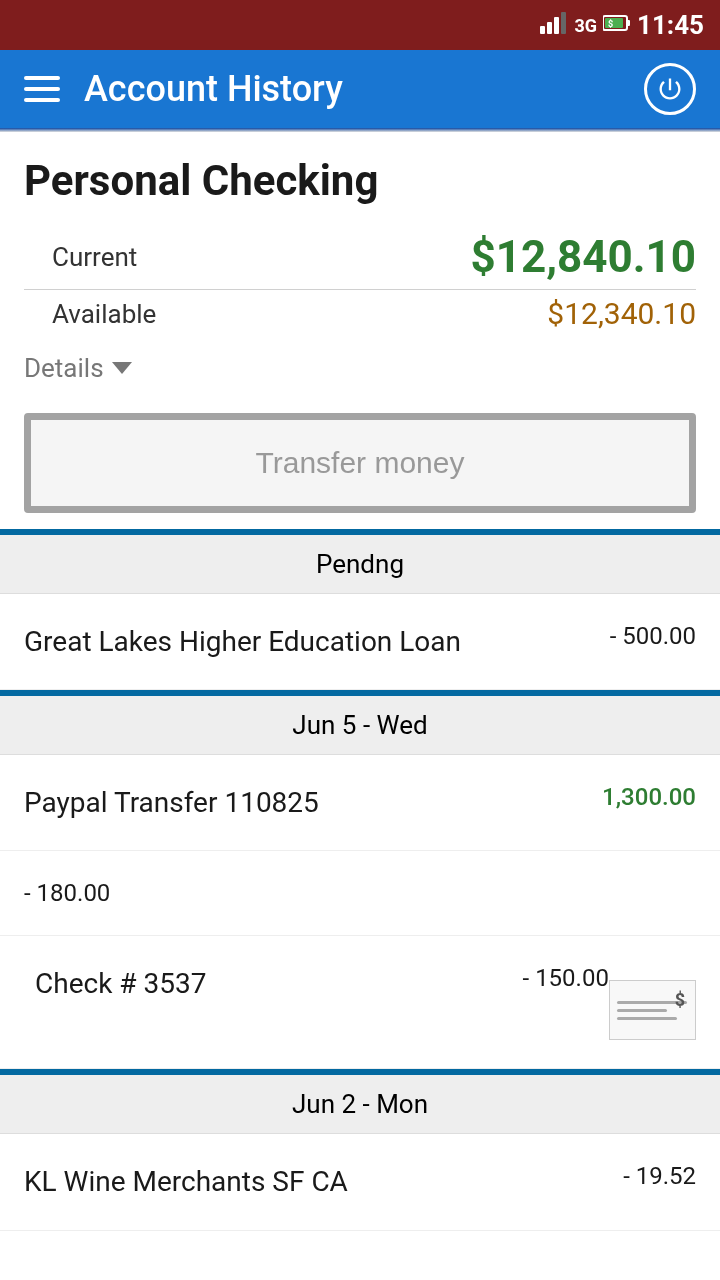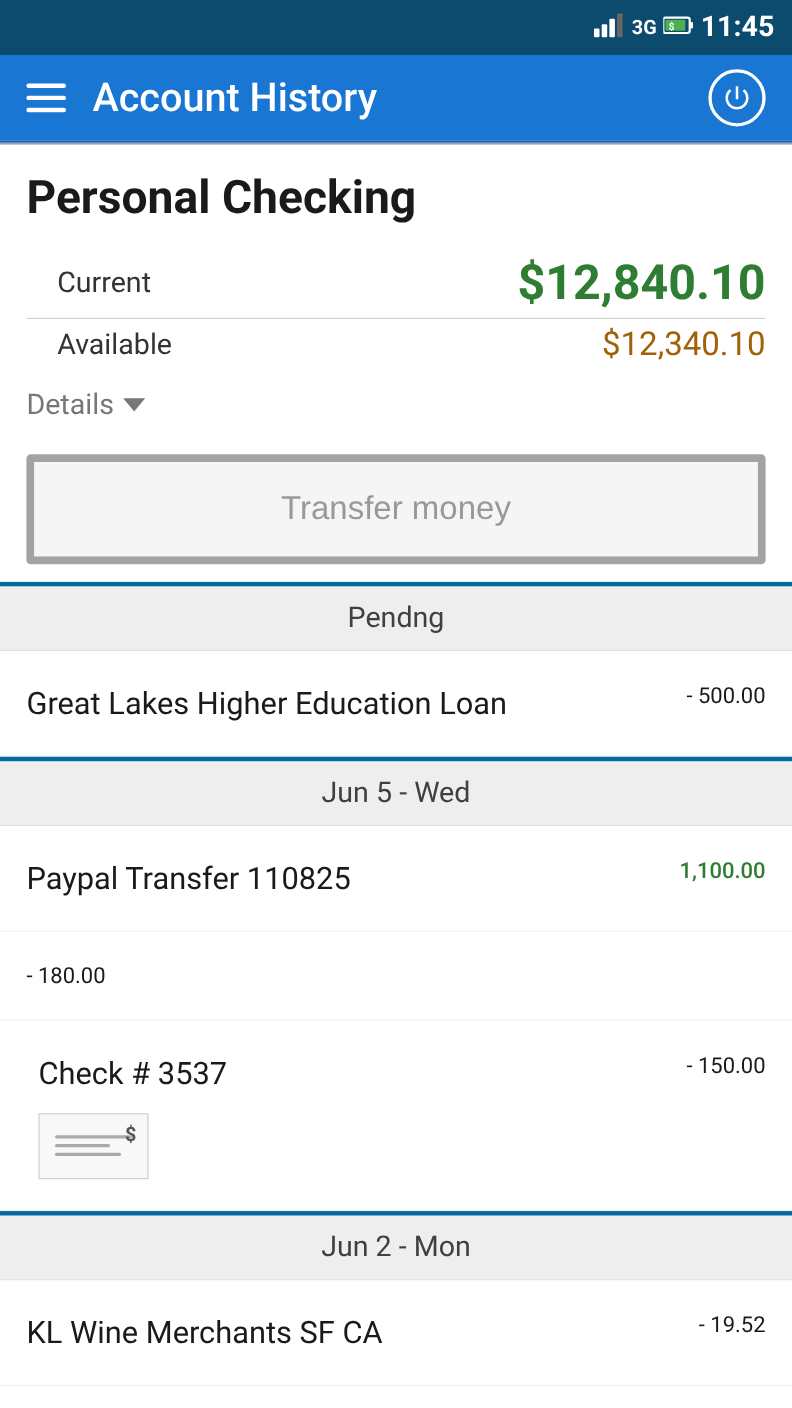--- a/index.html
+++ b/index.html
@@ -9,21 +9,21 @@
       min-height: 1280px;
       font-family: 'Roboto', Arial, sans-serif;
       background: #ffffff;
       overflow-x: hidden;
     }
 
     
     .status-bar {
       width: 720px;
       height: 50px;
-      background: #0c4a6e;
+      background: #7f1d1d;
       display: flex;
       align-items: center;
       justify-content: flex-end;
       padding: 0 16px;
       gap: 8px;
     }
     .status-icons {
       display: flex;
       align-items: center;
       gap: 6px;
@@ -154,54 +154,54 @@
       color: #999999;
       cursor: pointer;
     }
 
     
     .section-header {
       background: #eeeeee;
       padding: 14px 24px;
       text-align: center;
       font-size: 26px;
-      color: #404040;
-      border-top: 4px solid #0369a1;
+      color: #000000;
+      border-top: 6px solid #0369a1;
       border-bottom: 1px solid #dddddd;
     }
 
     
     .transaction-row {
       display: flex;
       align-items: center;
       justify-content: space-between;
       padding: 28px 24px;
       border-bottom: 1px solid #eeeeee;
       background: #ffffff;
     }
     .transaction-row.with-image {
-      flex-direction: column;
+      flex-direction: row;
       align-items: flex-start;
       padding-left: 35px;
     }
     .transaction-top {
       display: flex;
       align-items: flex-start;
       justify-content: space-between;
       width: 100%;
     }
     .transaction-name {
       font-size: 28px;
       color: #1a1a1a;
       flex: 1;
       padding-right: 16px;
       line-height: 1.4;
     }
     .transaction-amount {
-      font-size: 20px;
+      font-size: 24px;
       color: #1a1a1a;
       white-space: nowrap;
       font-weight: 400;
     }
     .transaction-amount.positive {
       color: #2e7d32;
       font-weight: 500;
     }
     .check-image {
       margin-top: 16px;
@@ -300,21 +300,21 @@
     <div class="transaction-row">
       <div class="transaction-top">
         <span class="transaction-name">Great Lakes Higher Education Loan</span>
         <span class="transaction-amount">- 500.00</span>
       </div>
     </div>
     <div class="section-header">Jun 5 - Wed</div>
     <div class="transaction-row">
       <div class="transaction-top">
         <span class="transaction-name">Paypal Transfer 110825</span>
-        <span class="transaction-amount positive">1,100.00</span>
+        <span class="transaction-amount positive">1,300.00</span>
       </div>
     </div>
     <div class="transaction-row">
       <div class="transaction-top">
         <span class="transaction-amount">- 180.00</span>
       </div>
     </div>
     <div class="transaction-row with-image">
       <div class="transaction-top">
         <span class="transaction-name">Check # 3537</span>

